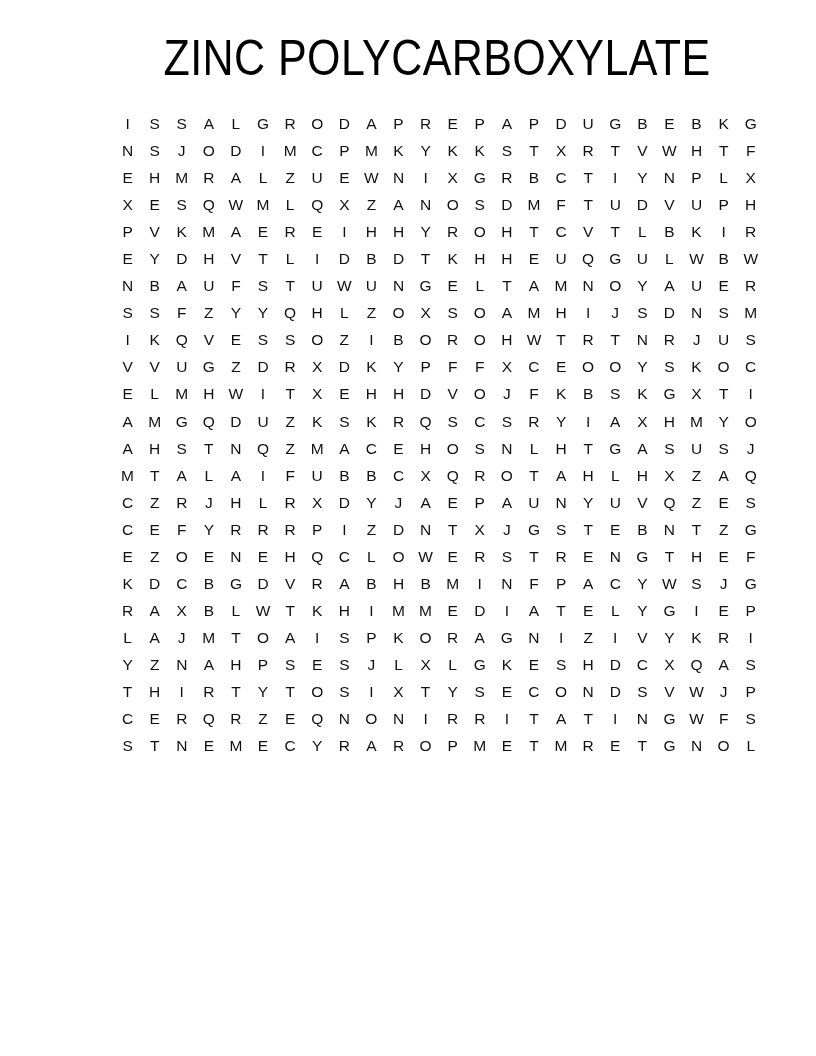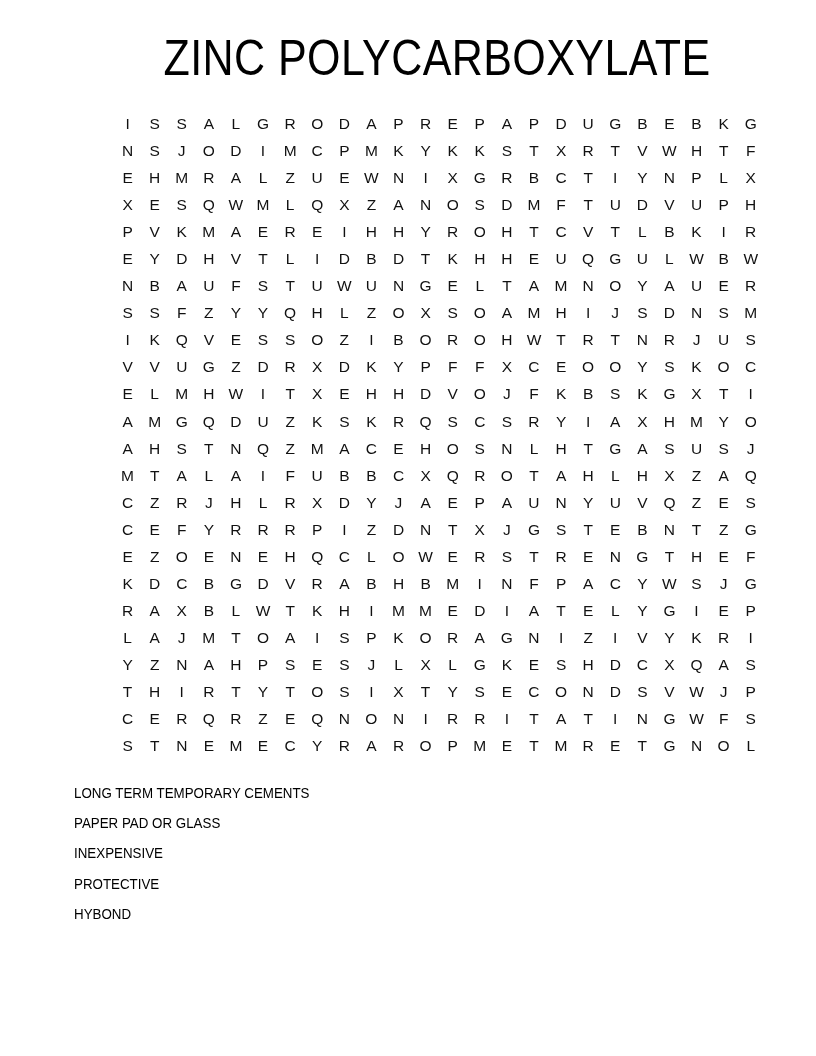--- a/index.html
+++ b/index.html
@@ -720,22 +720,15 @@
         <div class="cell">E</div>
         <div class="cell">T</div>
         <div class="cell">G</div>
         <div class="cell">N</div>
         <div class="cell">O</div>
         <div class="cell">L</div>
       </div>
     </div>
 
   <div class="wordlist">
-      <div class="word-col c1">
-        <div class="word">LONG TERM TEMPORARY CEMENTS</div>
-        <div class="word">PAPER PAD OR GLASS</div>
-        <div class="word">INEXPENSIVE</div>
-        <div class="word">PROTECTIVE</div>
-        <div class="word">HYBOND</div>
-      </div>
     </div>
 
 </div>
 
 </body></html>

